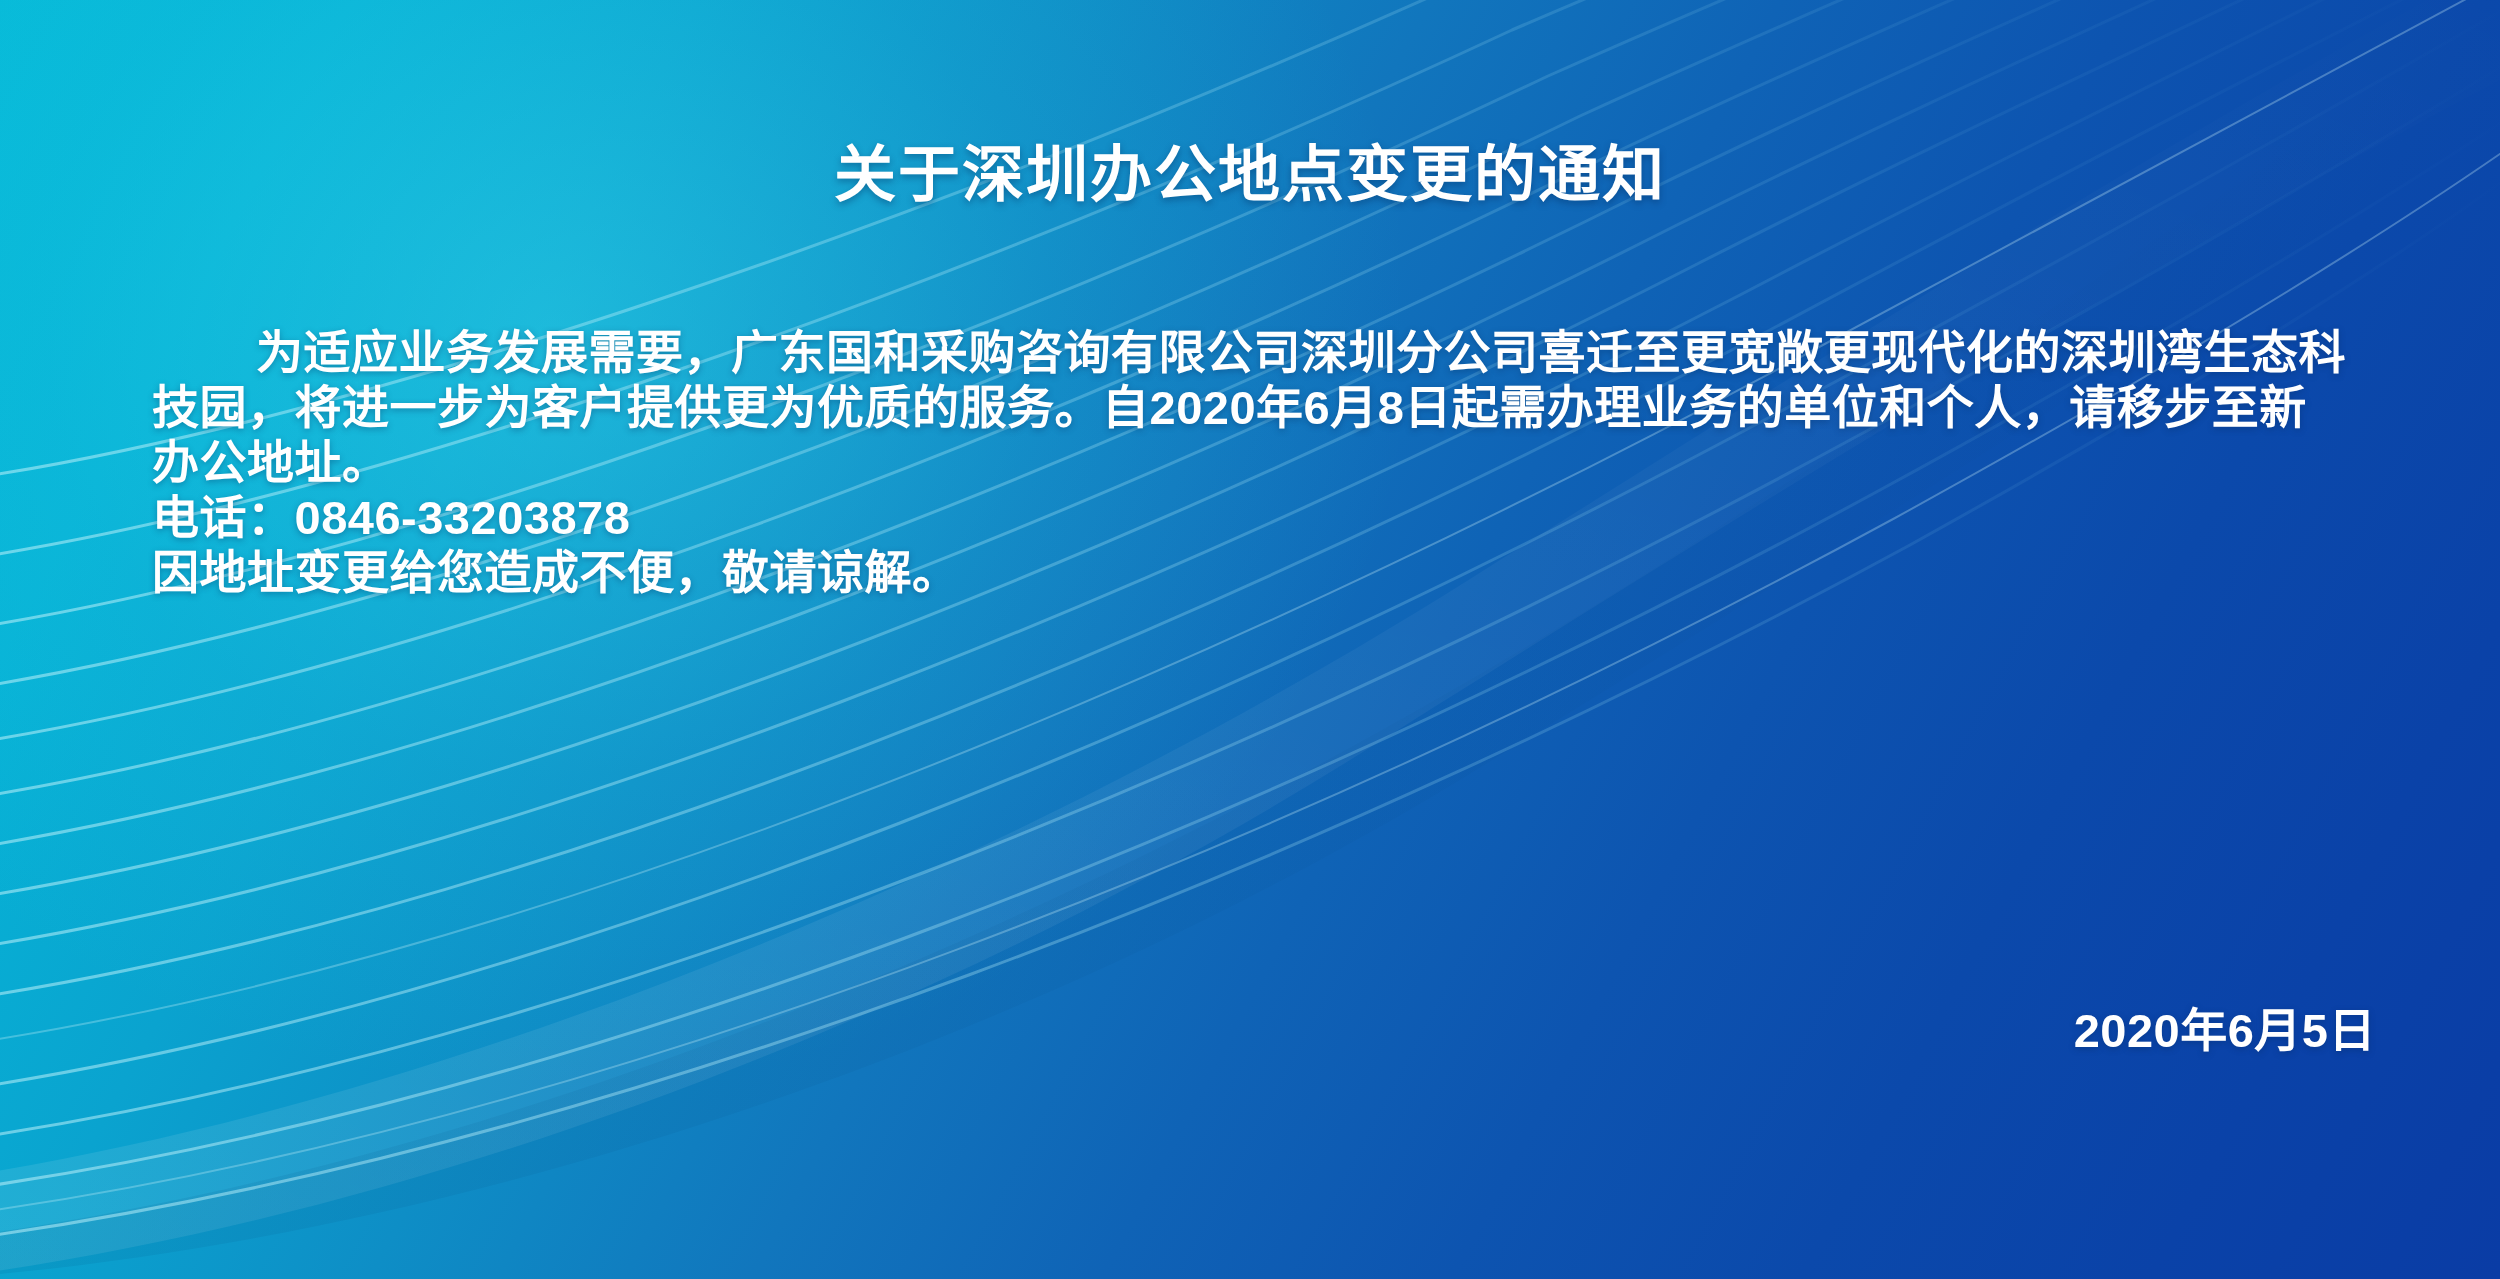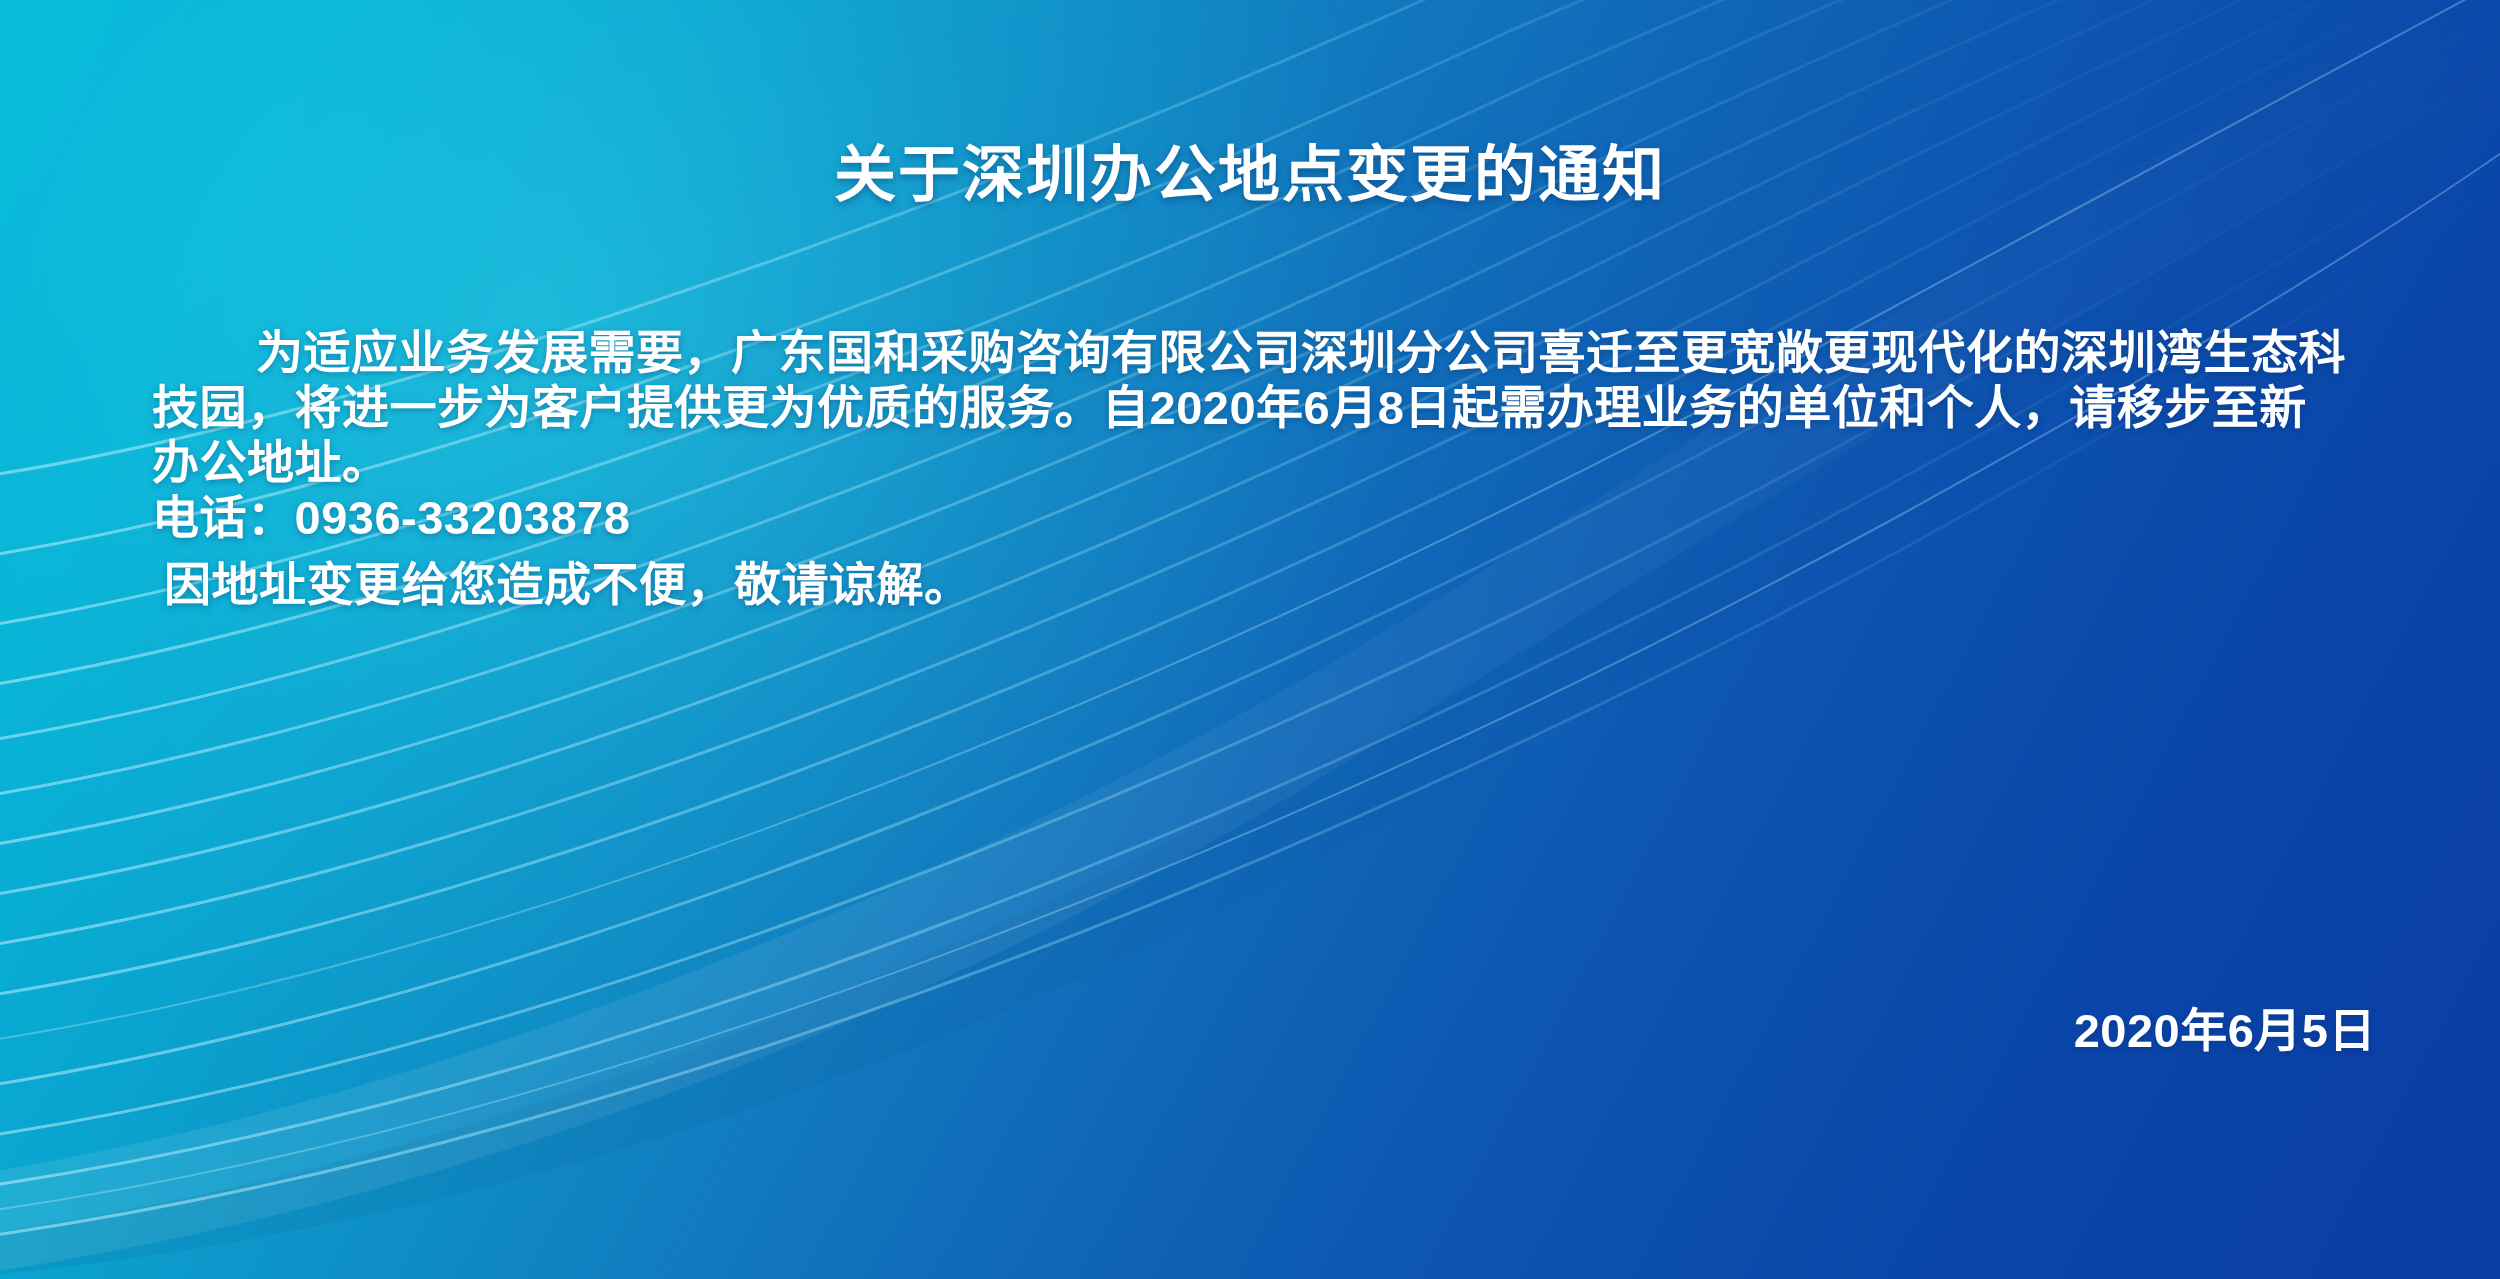--- a/index.html
+++ b/index.html
@@ -96,21 +96,21 @@
     text-indent: 104px;
   }
 
   .para.tight {
     white-space: nowrap;
   }
 
   #para-intro { margin: 0; }
   #para-address { margin: 0; }
   #para-phone { margin: 0; }
-  #para-apology { margin: 12px; }
+  #para-apology { margin: 0; }
 
   #signature-block {
     position: absolute;
     right: 148px;
     top: 987px;
     text-align: right;
   }
 
   .sign-line {
     color: #ffffff;
@@ -176,21 +176,21 @@
   </svg>
 
   <div class="content">
 
     <div id="page-title">关于深圳办公地点变更的通知</div>
 
     <div id="body-block">
       <p class="para indent" id="para-intro">为适应业务发展需要，广东国和采购咨询有限公司深圳分公司喜迁至更宽敞更现代化的深圳湾生态科技园，将进一步为客户提供更为优质的服务。自2020年6月8日起需办理业务的单位和个人，请移步至新办公地址。</p>
 
 
-      <p class="para tight" id="para-phone">电话：0936-33203878</p>
+      <p class="para tight" id="para-phone">电话：0846-33203878</p>
 
       <p class="para tight" id="para-apology">因地址变更给您造成不便，敬请谅解。</p>
     </div>
 
     <div id="signature-block">
       <div class="sign-line">2020年6月5日</div>
     </div>
 
   </div>
 </div>

